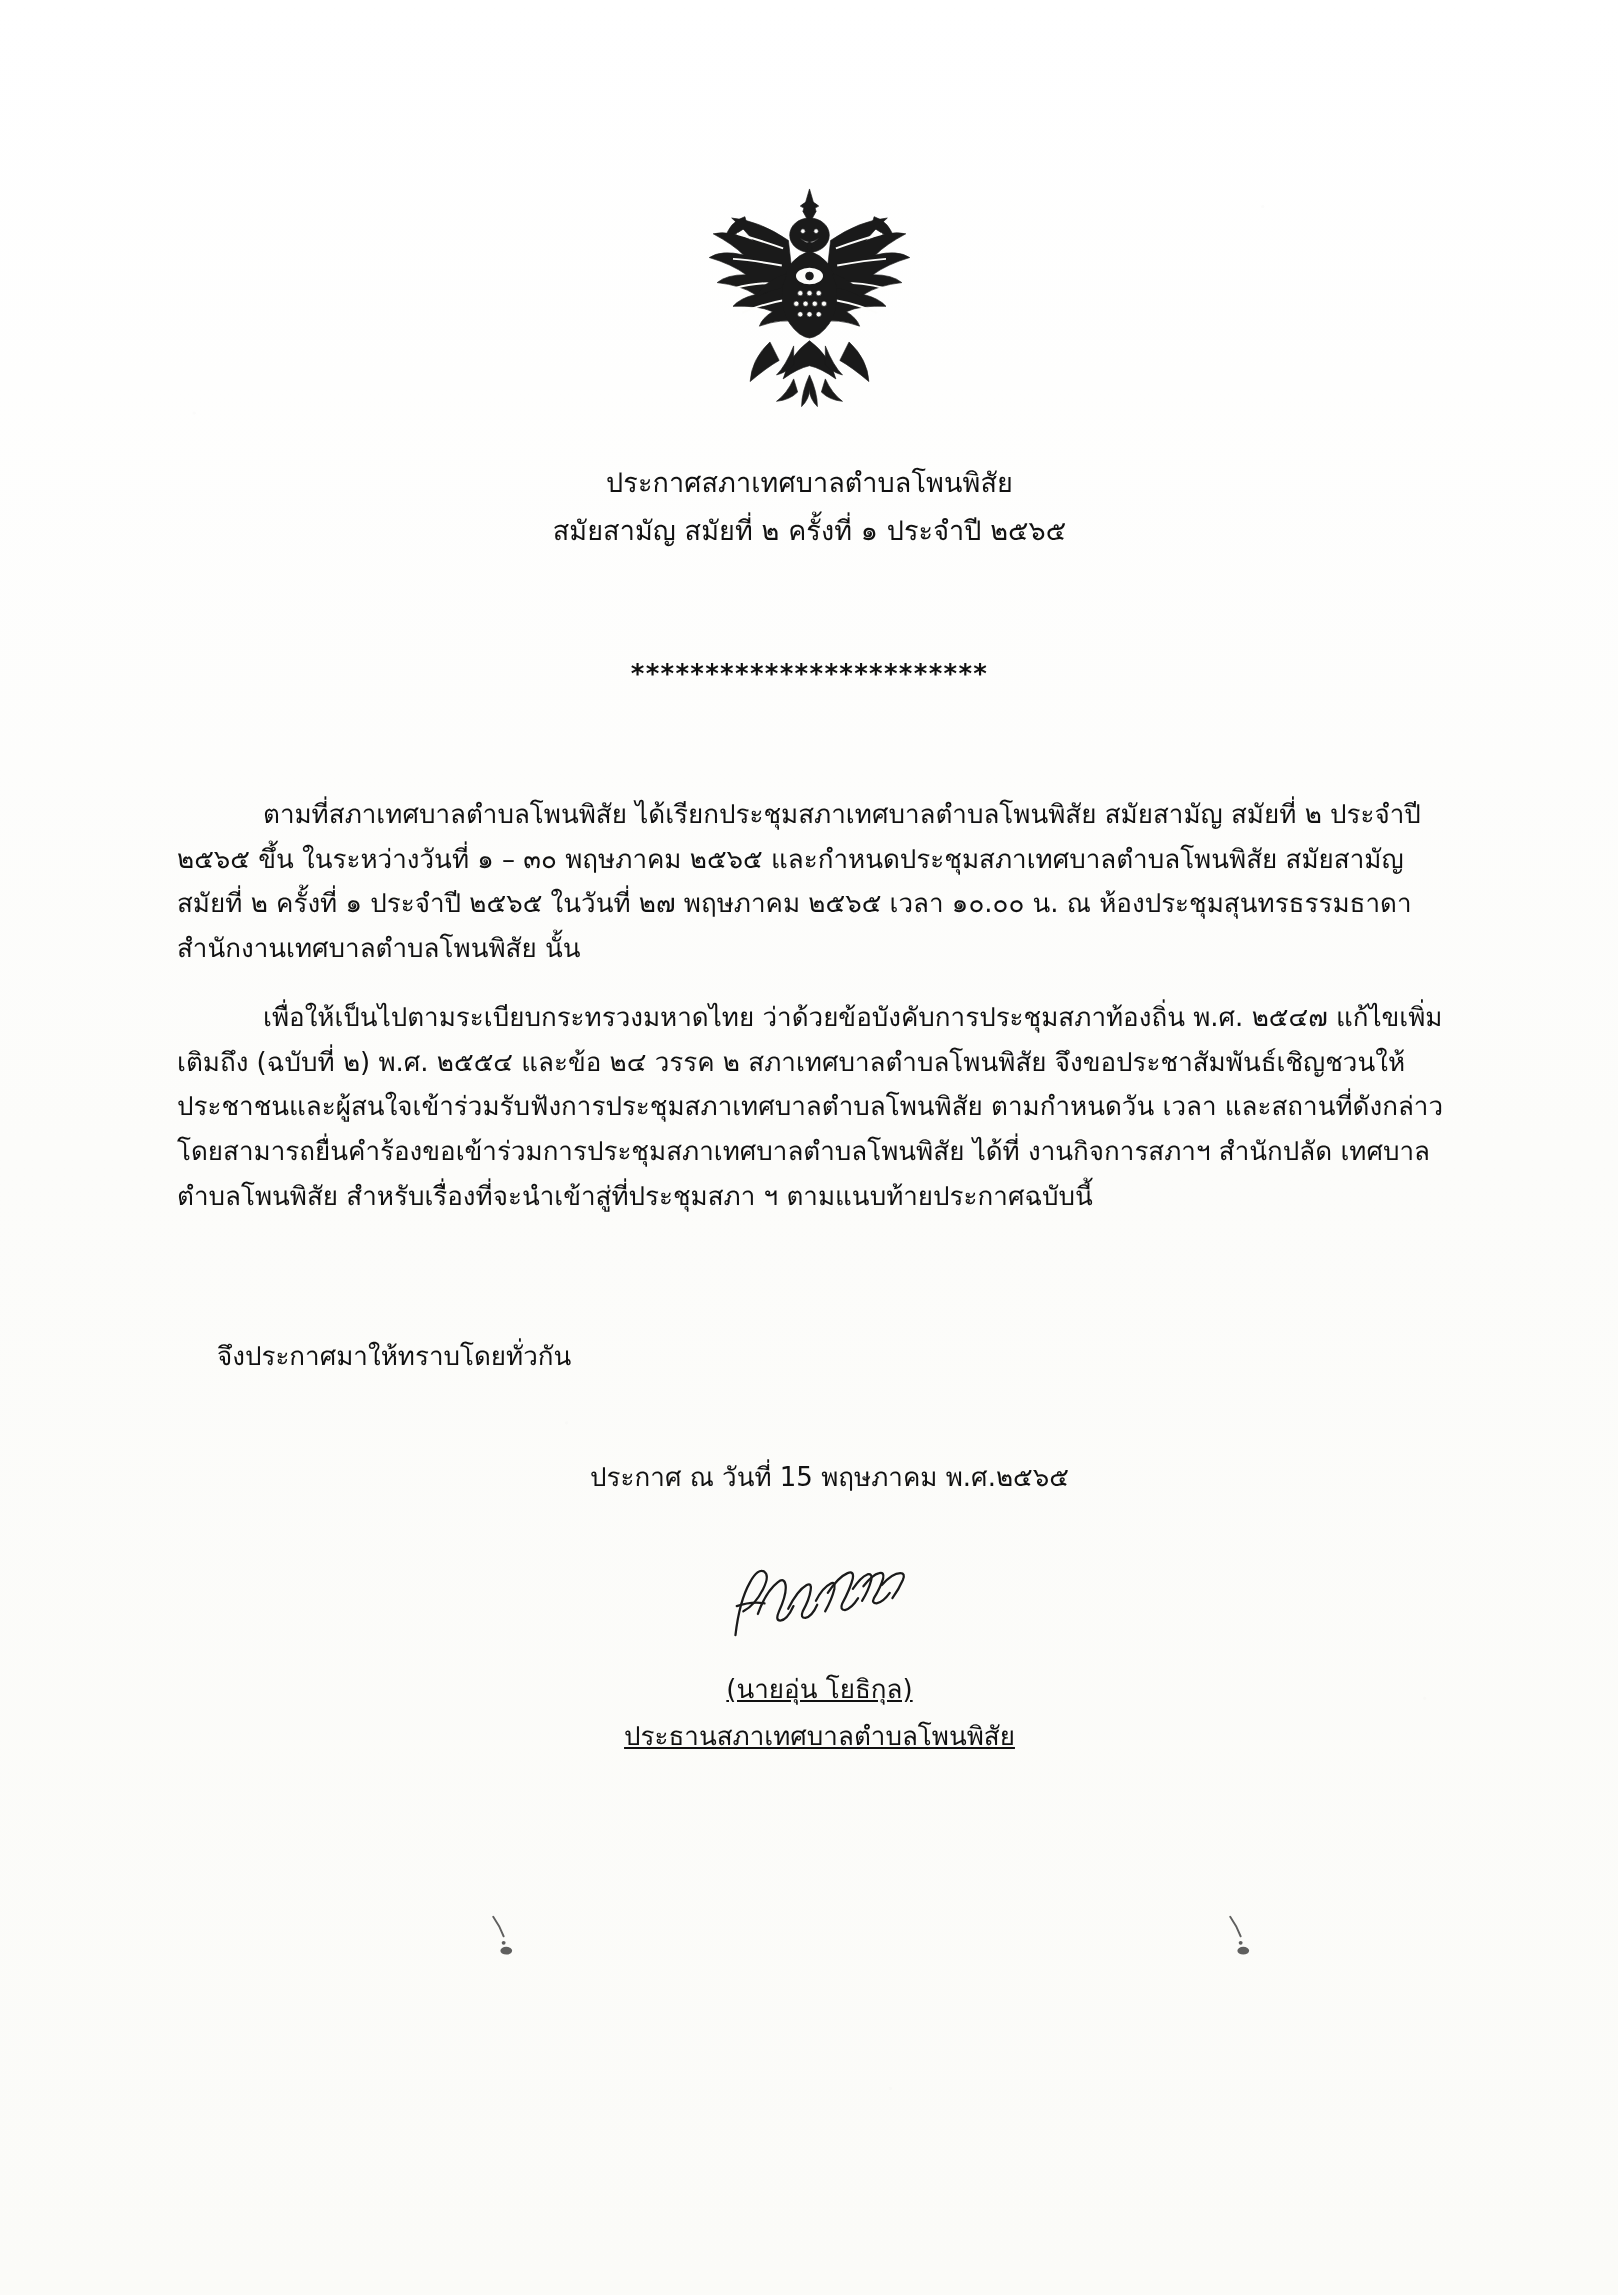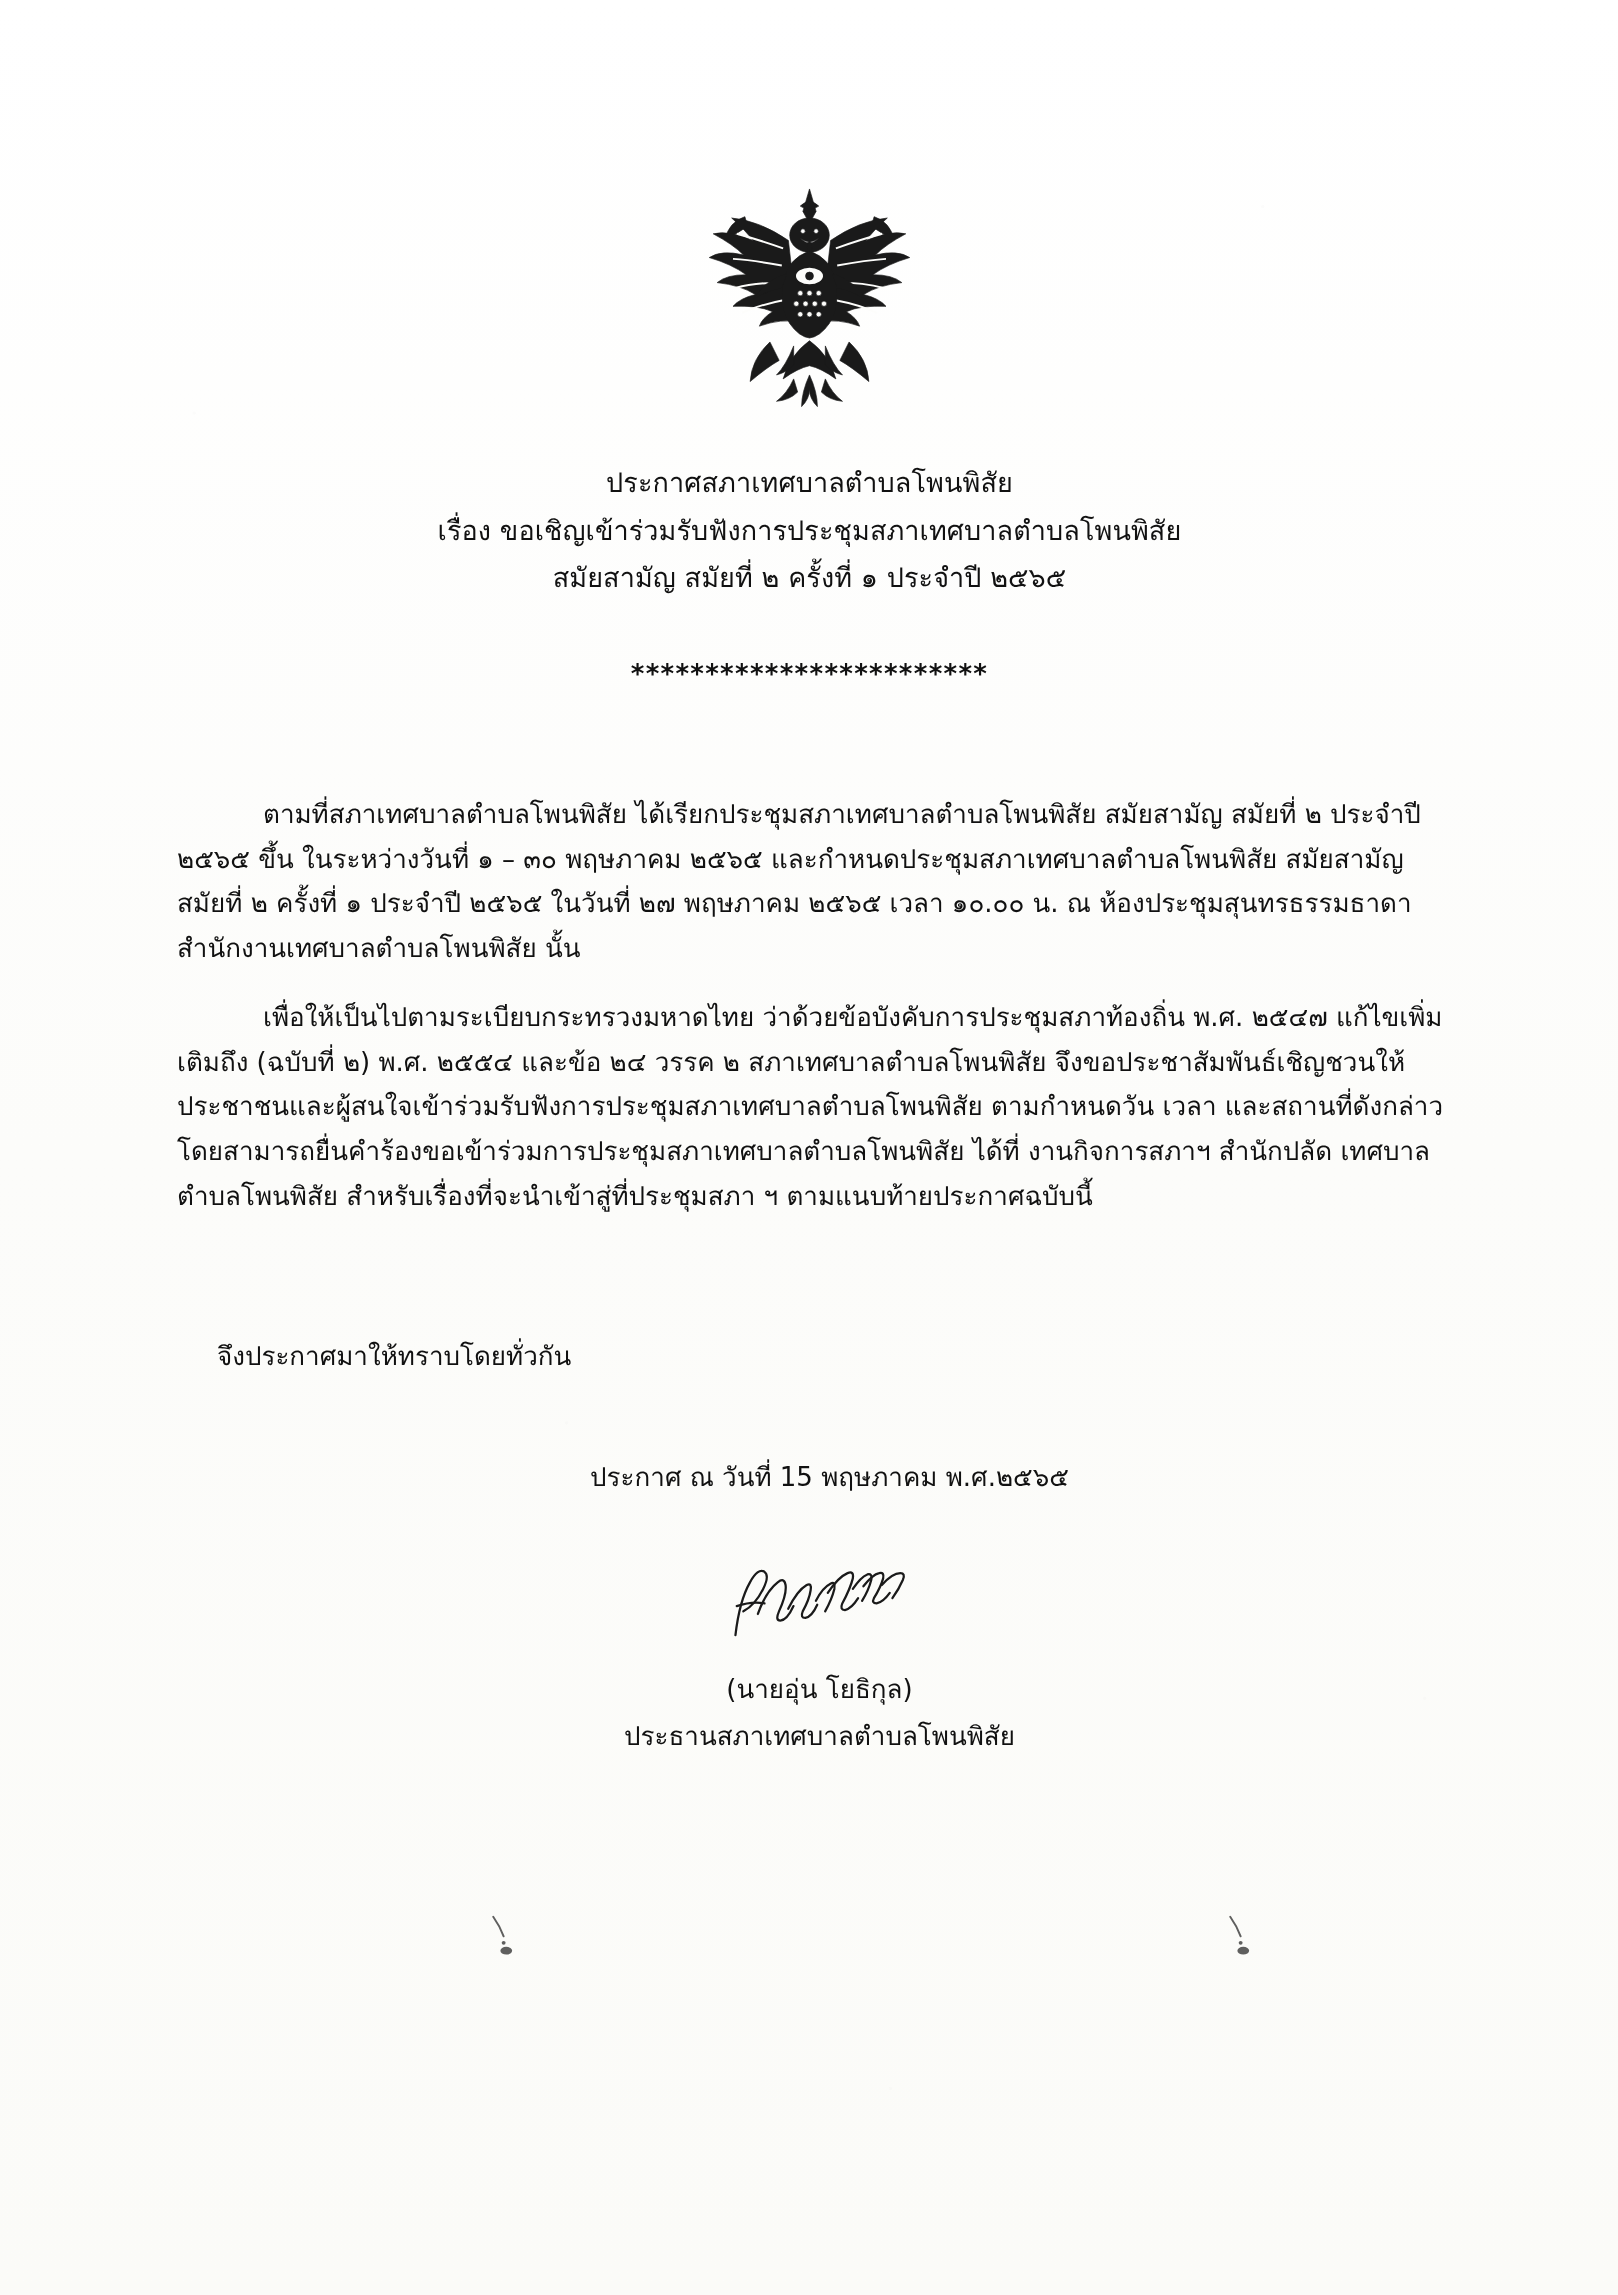--- a/index.html
+++ b/index.html
@@ -120,21 +120,21 @@
     position: absolute;
     top: 1667px;
     left: 0;
     width: 100%;
     text-align: center;
     font-size: 26px;
     line-height: 1.7;
     padding-left: 20px;
     box-sizing: border-box;
   }
-  .signer div { margin-bottom: 2.6px; }
+  .signer div { margin-bottom: 2.6px; text-decoration: underline; }
 
   
   .scan-mark {
     position: absolute;
     width: 30px;
     height: 46px;
     opacity: 0.75;
   }
   .mark-left  { top: 1914px; left: 488px; }
   .mark-right { top: 1914px; left: 1225px; }
@@ -214,21 +214,20 @@
 
           <path d="M186 306 q-10 22 -26 34 q20 -2 32 -14 Z"></path>
           <path d="M234 306 q10 22 26 34 q-20 -2 -32 -14 Z"></path>
           <path d="M210 300 q-12 26 -12 48 q12 -12 12 -26 q0 14 12 26 q0 -22 -12 -48 Z"></path>
         </g>
       </svg>
     </div>
 
     <div class="heading">
       <div>ประกาศสภาเทศบาลตำบลโพนพิสัย</div>
-      <div>เรื่อง  ขอเชิญเข้าร่วมรับฟังการประชุมสภาเทศบาลตำบลโพนพิสัย</div>
       <div>สมัยสามัญ  สมัยที่ ๒  ครั้งที่ ๑  ประจำปี ๒๕๖๕</div>
     </div>
 
     <div class="stars">************************</div>
 
     <p class="body-block" id="para1">
       <span class="indent"></span><span>ตามที่สภาเทศบาลตำบลโพนพิสัย ได้เรียกประชุมสภาเทศบาลตำบลโพนพิสัย สมัยสามัญ สมัยที่ ๒  ประจำปี ๒๕๖๕ ขึ้น ในระหว่างวันที่ ๑ – ๓๐ พฤษภาคม ๒๕๖๕ และกำหนดประชุมสภาเทศบาลตำบลโพนพิสัย สมัยสามัญ สมัยที่ ๒ ครั้งที่ ๑ ประจำปี ๒๕๖๕ ในวันที่ ๒๗ พฤษภาคม ๒๕๖๕ เวลา ๑๐.๐๐ น. ณ ห้องประชุมสุนทรธรรมธาดา  สำนักงานเทศบาลตำบลโพนพิสัย นั้น</span>
     </p>
 
     <p class="body-block" id="para2">

